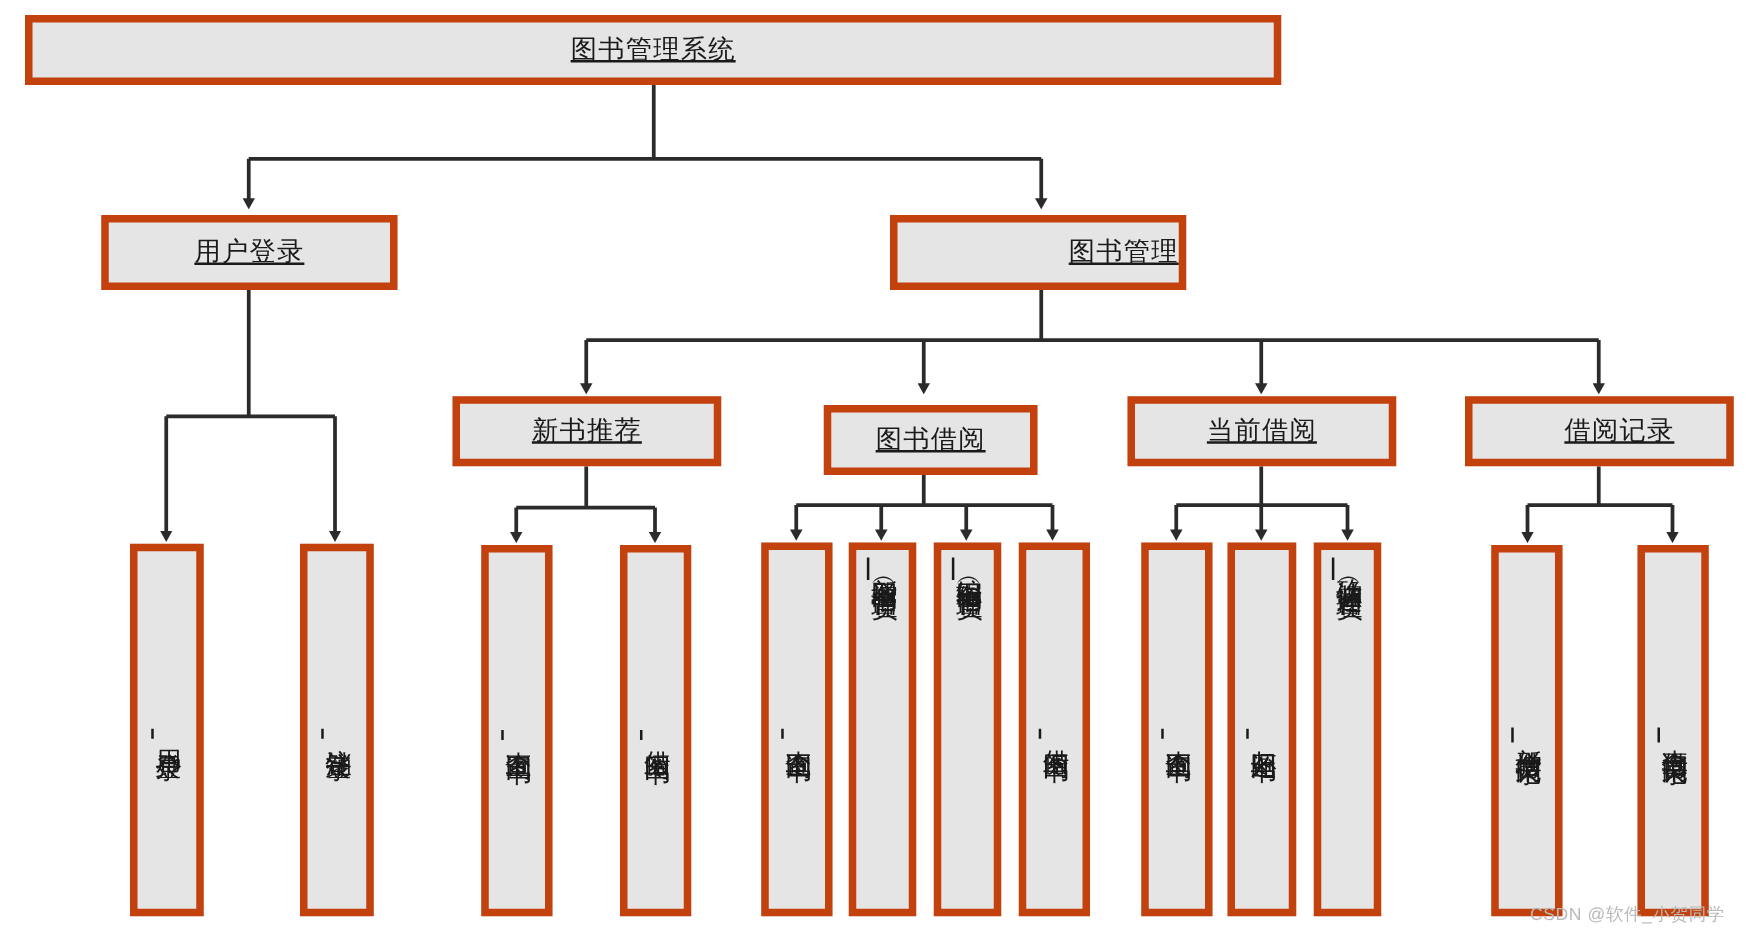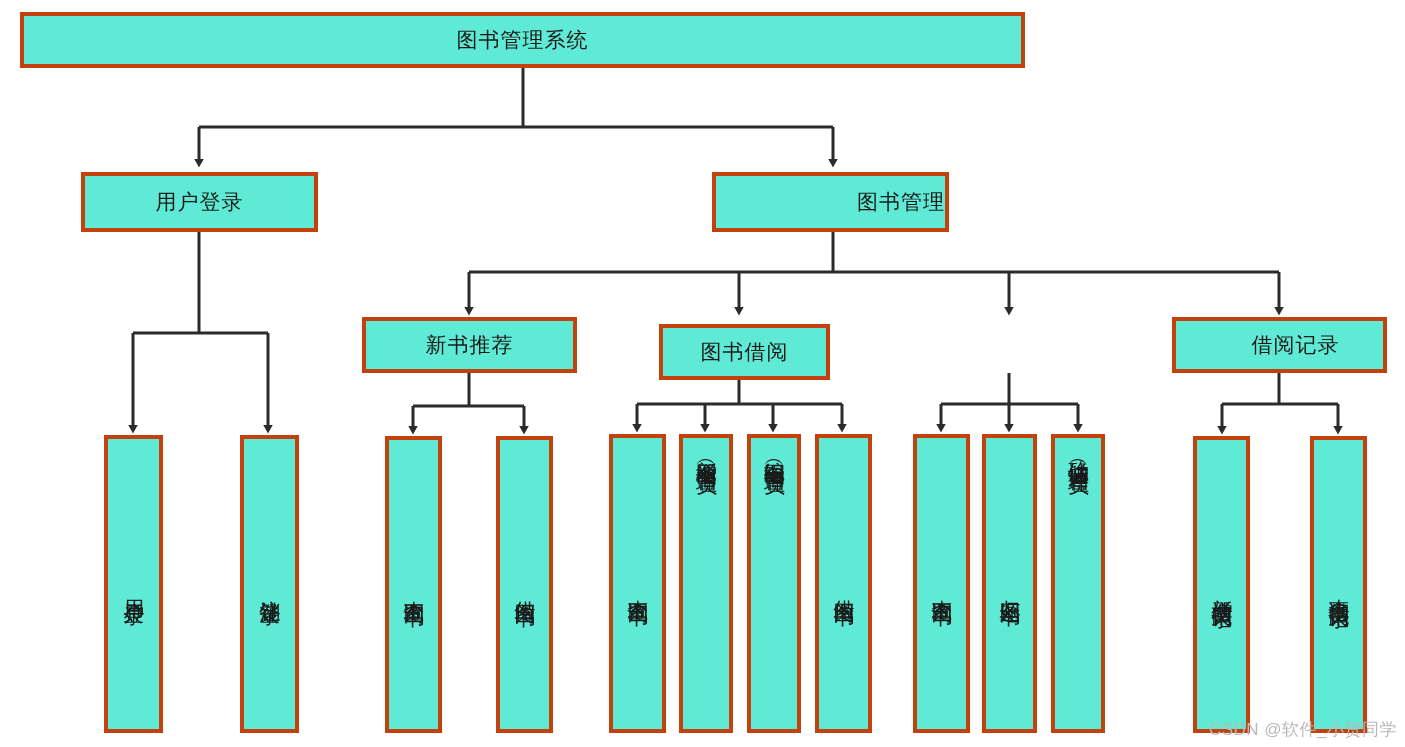--- a/index.html
+++ b/index.html
@@ -22,27 +22,28 @@
     position: absolute;
     left: 0;
     top: 0;
     width: 1405px;
     height: 747px;
     pointer-events: none;
   }
   .node {
     position: absolute;
     box-sizing: border-box;
-    background: #5eead4;
-    border: 4px solid #c2410c;
+    background: #e5e5e5;
+    border: 6px solid #c2410c;
     display: flex;
     align-items: center;
     justify-content: center;
     color: #1a1a1a;
     z-index: 2;
+    text-decoration: underline;
   }
   .node-h {
     font-size: 21px;
     letter-spacing: 1px;
     line-height: 1.2;
     white-space: nowrap;
   }
   
   .node-v {
     align-items: flex-start;
@@ -53,23 +54,23 @@
     writing-mode: vertical-rl;
     text-orientation: upright;
     font-size: 21px;
     line-height: 1.38;
     letter-spacing: 2px;
     white-space: nowrap;
     color: #1a1a1a;
   }
   .watermark {
     position: absolute;
-    right: 8px;
+    right: 25px;
     bottom: 6px;
-    font-size: 17px;
+    font-size: 14px;
     color: #b9b9b9;
     letter-spacing: 0.5px;
     z-index: 5;
     white-space: nowrap;
     font-family: "Liberation Sans", "DejaVu Sans", sans-serif;
   }
 </style>
 </head>
 <body>
 
@@ -135,20 +136,23 @@
   <div class="node node-h" style="left:712px; top:172px; width:237px; height:60px;justify-content:flex-end;">
     <span>图书管理</span>
   </div>
 
   <div class="node node-h" style="left:362px; top:317px; width:215px; height:56px;">
     <span>新书推荐</span>
   </div>
   <div class="node node-h" style="left:632px; top:324px; width:171px; height:56px;margin-left:27px;">
     <span>图书借阅</span>
   </div>
+  <div class="node node-h" style="left:902px; top:317px; width:215px; height:56px;">
+    <span>当前借阅</span>
+  </div>
   <div class="node node-h" style="left:1172px; top:317px; width:215px; height:56px;padding-left:32px;">
     <span>借阅记录</span>
   </div>
 
   <div class="node node-v" style="left:104px; top:435px; width:59px; height:298px; align-items:center;">
     <span class="vtext">用户登录</span>
   </div>
   <div class="node node-v" style="left:240px; top:435px; width:59px; height:298px; align-items:center;">
     <span class="vtext">注销登录</span>
   </div>

